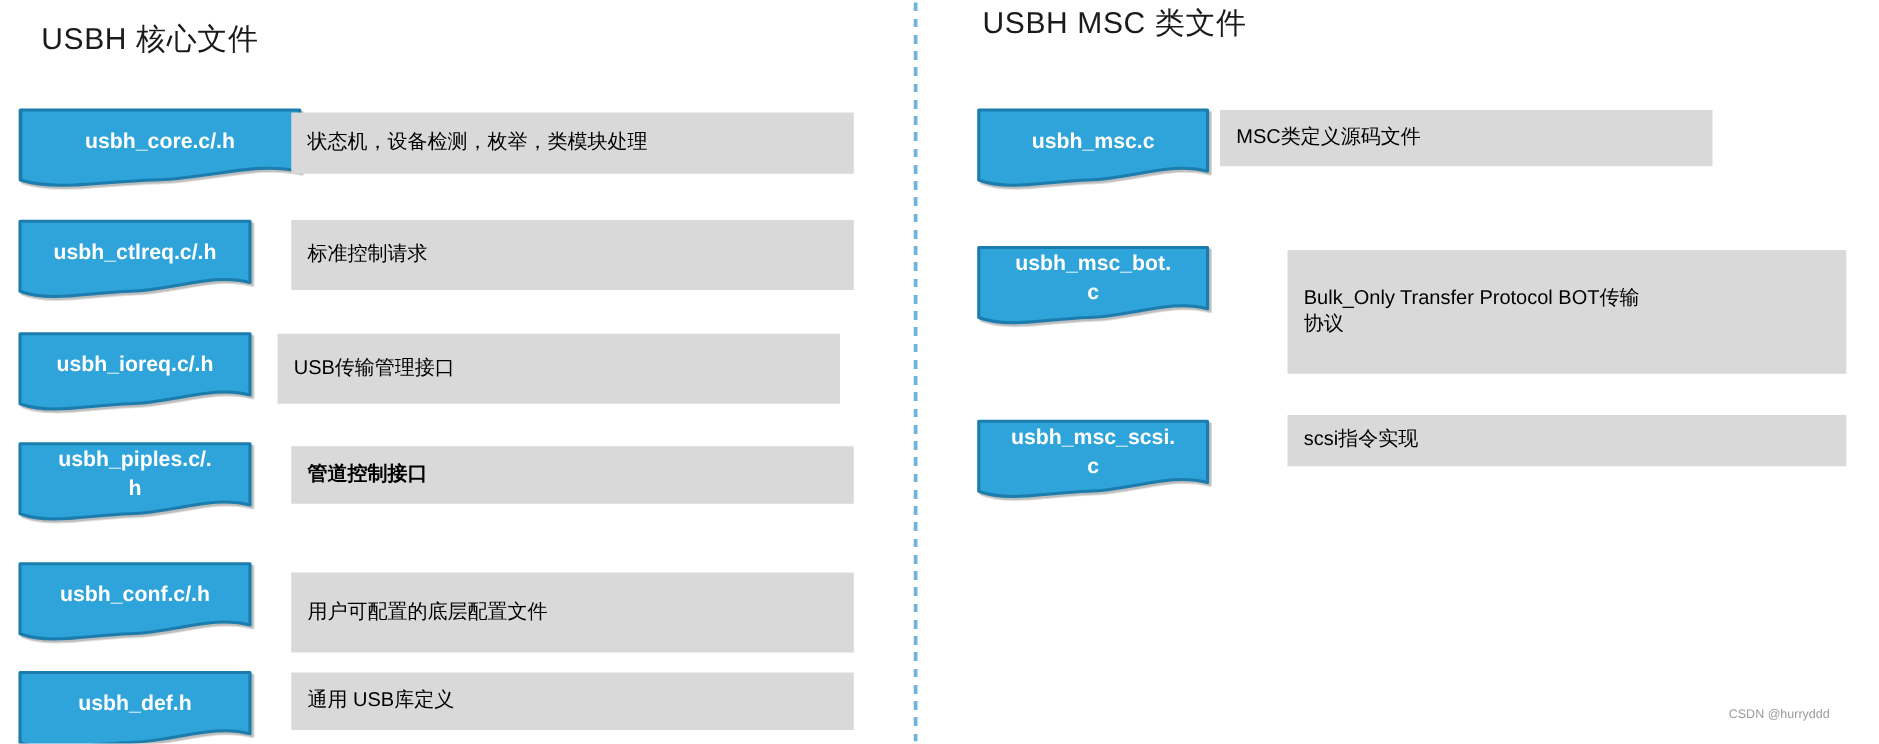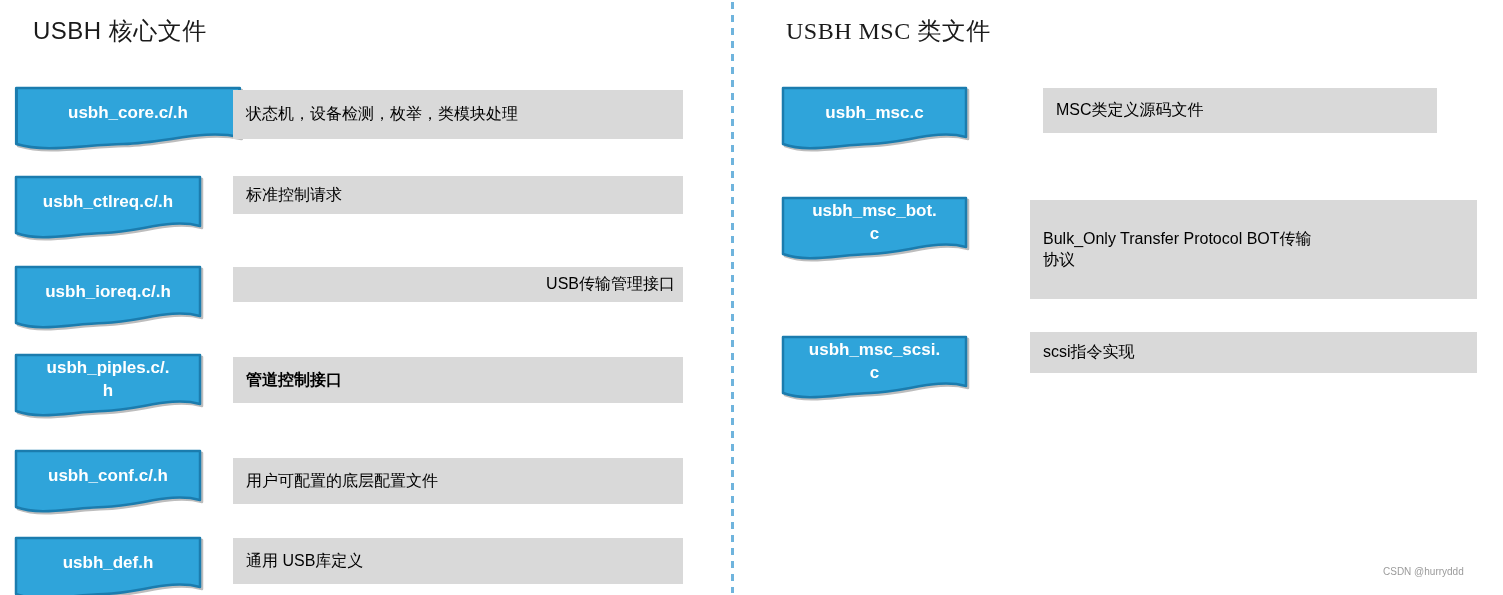--- a/index.html
+++ b/index.html
@@ -21,21 +21,21 @@
     border-radius:10px;
   }
   .section-title{
     position:absolute;
     font-size:24px;
     color:var(--title-text);
     white-space:nowrap;
     letter-spacing:.5px;
   }
   .title-left{left:33px;top:15px;}
-  .title-right{left:786px;top:15px;font-family:Liberation Serif, serif;}
+  .title-right{left:786px;top:2px;}
   .divider{
     position:absolute;
     left:731px;top:2px;
     width:3px;height:591px;
     background:repeating-linear-gradient(to bottom,var(--divider) 0 7px,transparent 7px 13px);
   }
   .file-shape{
     position:absolute;
     height:72px;
   }
@@ -102,72 +102,72 @@
   <div class="desc-box" style="left: 233px; top: 90px; width: 450px; height: 49px;">
     <div class="desc-text">状态机，设备检测，枚举，类模块处理</div>
   </div>
 
   <div class="file-shape" style="left: 14px; top: 174px; width: 188px;">
     <svg class="doc-svg" viewBox="0 0 188 72" preserveAspectRatio="none">
       <path class="doc-path" d="M2,3 L186,3 L186,52 C156,44 126,58 90,59 C56,60 26,68 2,59 Z"></path>
     </svg>
     <div class="file-label">usbh_ctlreq.c/.h</div>
   </div>
-  <div class="desc-box" style="left: 233px; top: 176px; width: 450px; height: 38px; text-align: center;">
+  <div class="desc-box" style="left: 233px; top: 176px; width: 450px; height: 56px; text-align: center;">
     <div class="desc-text">标准控制请求</div>
   </div>
 
   <div class="file-shape" style="left: 14px; top: 264px; width: 188px;">
     <svg class="doc-svg" viewBox="0 0 188 72" preserveAspectRatio="none">
       <path class="doc-path" d="M2,3 L186,3 L186,52 C156,44 126,58 90,59 C56,60 26,68 2,59 Z"></path>
     </svg>
     <div class="file-label">usbh_ioreq.c/.h</div>
   </div>
-  <div class="desc-box" style="left: 233px; top: 267px; width: 450px; height: 35px; justify-content: flex-end;">
+  <div class="desc-box" style="left: 222px; top: 267px; width: 450px; height: 56px;">
     <div class="desc-text">USB传输管理接口</div>
   </div>
 
   <div class="file-shape" style="left: 14px; top: 352px; width: 188px;">
     <svg class="doc-svg" viewBox="0 0 188 72" preserveAspectRatio="none">
       <path class="doc-path" d="M2,3 L186,3 L186,52 C156,44 126,58 90,59 C56,60 26,68 2,59 Z"></path>
     </svg>
     <div class="file-label">usbh_piples.c/.
 h</div>
   </div>
   <div class="desc-box" style="left: 233px; top: 357px; width: 450px; height: 46px; font-weight: bold;">
     <div class="desc-text">管道控制接口</div>
   </div>
 
   <div class="file-shape" style="left: 14px; top: 448px; width: 188px;">
     <svg class="doc-svg" viewBox="0 0 188 72" preserveAspectRatio="none">
       <path class="doc-path" d="M2,3 L186,3 L186,52 C156,44 126,58 90,59 C56,60 26,68 2,59 Z"></path>
     </svg>
     <div class="file-label">usbh_conf.c/.h</div>
   </div>
-  <div class="desc-box" style="left: 233px; top: 458px; width: 450px; height: 46px;">
+  <div class="desc-box" style="left: 233px; top: 458px; width: 450px; height: 64px;">
     <div class="desc-text">用户可配置的底层配置文件</div>
   </div>
 
   <div class="file-shape" style="left: 14px; top: 535px; width: 188px;">
     <svg class="doc-svg" viewBox="0 0 188 72" preserveAspectRatio="none">
       <path class="doc-path" d="M2,3 L186,3 L186,52 C156,44 126,58 90,59 C56,60 26,68 2,59 Z"></path>
     </svg>
     <div class="file-label">usbh_def.h</div>
   </div>
   <div class="desc-box" style="left: 233px; top: 538px; width: 450px; height: 46px;">
     <div class="desc-text">通用 USB库定义</div>
   </div>
 
   <div class="file-shape" style="left: 781px; top: 85px; width: 187px;">
     <svg class="doc-svg" viewBox="0 0 188 72" preserveAspectRatio="none">
       <path class="doc-path" d="M2,3 L186,3 L186,52 C156,44 126,58 90,59 C56,60 26,68 2,59 Z"></path>
     </svg>
     <div class="file-label">usbh_msc.c</div>
   </div>
-  <div class="desc-box" style="left: 1043px; top: 88px; width: 394px; height: 45px;">
+  <div class="desc-box" style="left: 976px; top: 88px; width: 394px; height: 45px;">
     <div class="desc-text">MSC类定义源码文件</div>
   </div>
 
   <div class="file-shape" style="left: 781px; top: 195px; width: 187px;">
     <svg class="doc-svg" viewBox="0 0 188 72" preserveAspectRatio="none">
       <path class="doc-path" d="M2,3 L186,3 L186,52 C156,44 126,58 90,59 C56,60 26,68 2,59 Z"></path>
     </svg>
     <div class="file-label">usbh_msc_bot.
 c</div>
   </div>

